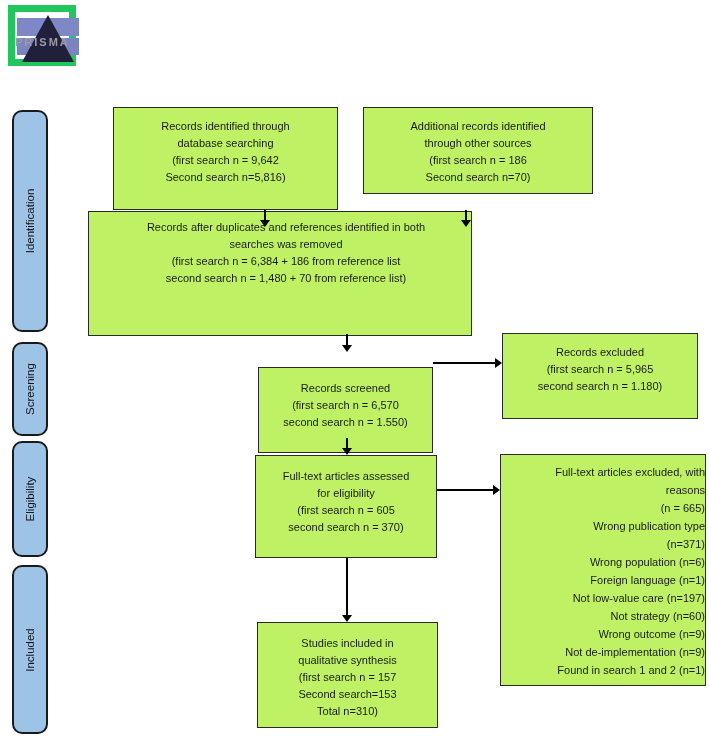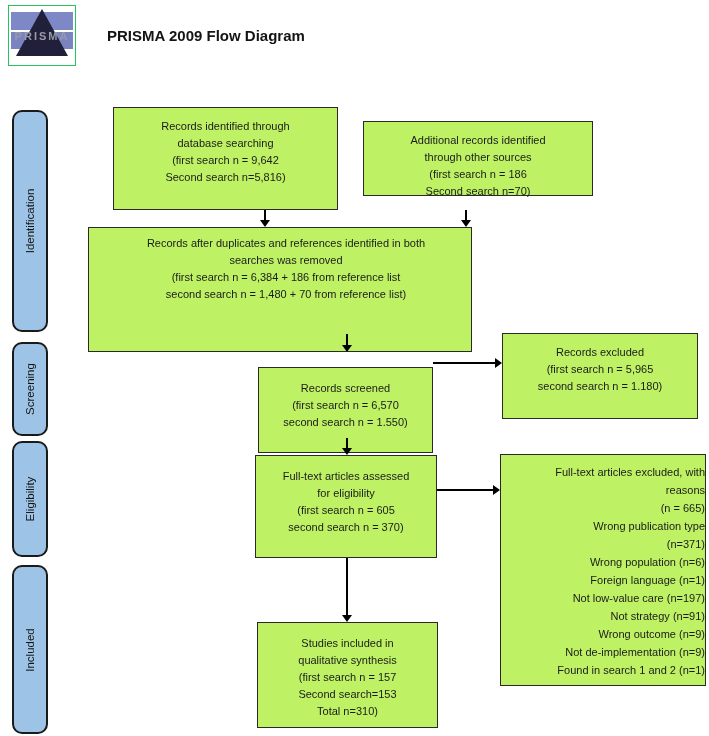--- a/index.html
+++ b/index.html
@@ -13,21 +13,21 @@
     background: #ffffff;
     overflow: hidden;
     color: #1b1b1b;
   }
 
   
   .logo {
     position: absolute; left: 8px; top: 5px;
     width: 68px; height: 61px;
     background: #ffffff;
-    border: 1px solid #22c55e;
+    border: 7px solid #22c55e;
   }
   .logo-band-top {
     position: absolute; left: 2px; top: 6px;
     width: 62px; height: 18px;
     background: var(--logo-blue, #7E88C6);
   }
   .logo-band-bottom {
     position: absolute; left: 2px; top: 26px;
     width: 62px; height: 17px;
     background: var(--logo-blue, #7E88C6);
@@ -113,21 +113,20 @@
 <body>
 
 <div class="canvas">
 
   <div class="logo">
     <div class="logo-band-top"></div>
     <div class="logo-band-bottom"></div>
     <div class="logo-triangle"></div>
     <div class="logo-text">PRISMA</div>
   </div>
-  <div class="page-title">PRISMA 2009 Flow Diagram</div>
 
   <div class="stage" style="top:110px;height:222px;">
     <span class="stage-label">Identification</span>
   </div>
   <div class="stage" style="top:342px;height:94px;">
     <span class="stage-label">Screening</span>
   </div>
   <div class="stage" style="top:441px;height:116px;">
     <span class="stage-label">Eligibility</span>
   </div>
@@ -135,28 +134,28 @@
     <span class="stage-label">Included</span>
   </div>
 
   <div class="box" style="left:113px;top:107px;width:225px;height:103px;">
       <div class="line">Records identified through</div>
       <div class="line">database searching</div>
       <div class="line">(first search n = 9,642</div>
       <div class="line">Second search n=5,816)</div>
     </div>
 
-  <div class="box" style="left:363px;top:121px;width:230px;height:75px;">
+  <div class="box" style="left:363px;top:107px;width:230px;height:87px;">
       <div class="line">Additional records identified</div>
       <div class="line">through other sources</div>
       <div class="line">(first search n = 186</div>
       <div class="line">Second search n=70)</div>
     </div>
 
-  <div class="box wide" style="left:88px;top:227px;width:384px;height:125px;padding-left:12px;">
+  <div class="box wide" style="left:88px;top:211px;width:384px;height:125px;padding-left:12px;">
       <div class="line">Records after duplicates and references identified in both</div>
       <div class="line">searches was removed</div>
       <div class="line">(first search n = 6,384 + 186 from reference list</div>
       <div class="line">second search n = 1,480 + 70 from reference list)</div>
     </div>
 
   <div class="box" style="left:258px;top:367px;width:175px;height:86px;padding-top:12px;">
       <div class="line">Records screened</div>
       <div class="line">(first search n = 6,570</div>
       <div class="line">second search n = 1.550)</div>
@@ -177,21 +176,21 @@
 
   <div class="box roomy" style="left:500px;top:454px;width:206px;height:232px;padding-top:8px;">
       <div class="line">Full-text articles excluded, with</div>
       <div class="line">reasons</div>
       <div class="line">(n = 665)</div>
       <div class="line">Wrong publication type</div>
       <div class="line">(n=371)</div>
       <div class="line">Wrong population (n=6)</div>
       <div class="line">Foreign language (n=1)</div>
       <div class="line">Not low-value care (n=197)</div>
-      <div class="line">Not strategy (n=91)</div>
+      <div class="line">Not strategy (n=60)</div>
       <div class="line">Wrong outcome (n=9)</div>
       <div class="line">Not de-implementation (n=9)</div>
       <div class="line">Found in search 1 and 2 (n=1)</div>
     </div>
 
   <div class="box" style="left:257px;top:622px;width:181px;height:106px;padding-top:12px;">
       <div class="line">Studies included in</div>
       <div class="line">qualitative synthesis</div>
       <div class="line">(first search n = 157</div>
       <div class="line">Second search=153</div>

